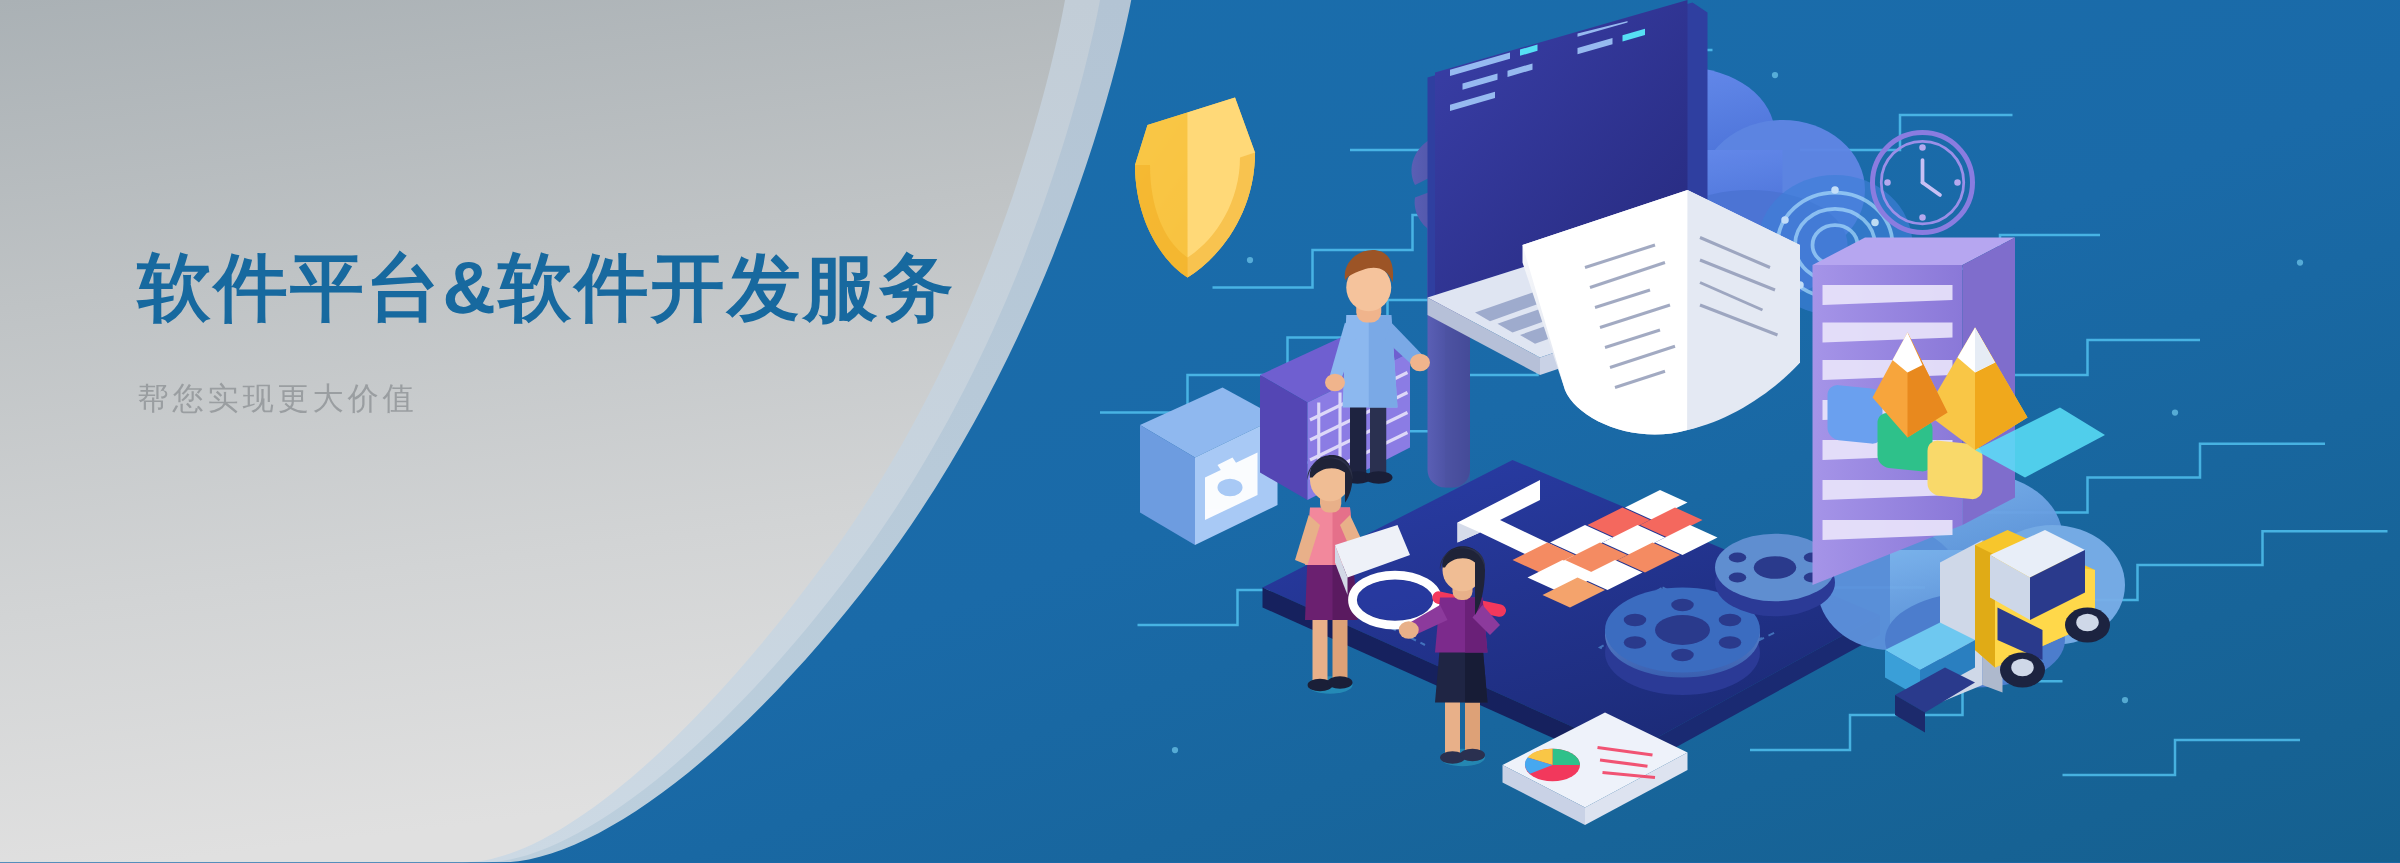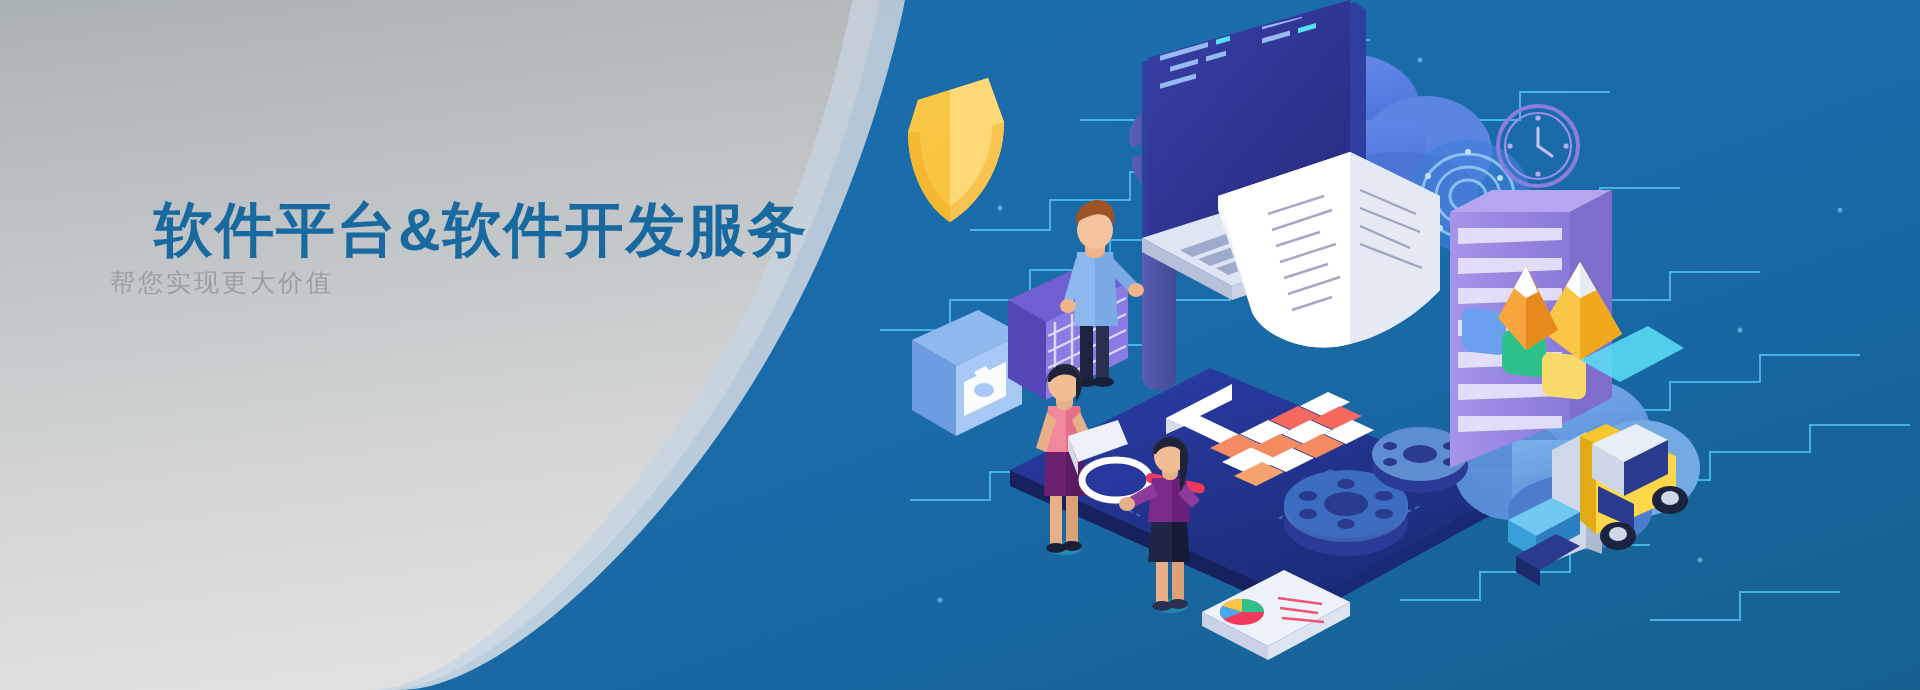--- a/index.html
+++ b/index.html
@@ -11,24 +11,24 @@
   #banner {
     position:relative; width:1920px; height:690px; overflow:hidden;
     background:#1a6aa8;
   }
   #bg-svg { position:absolute; inset:0; width:1920px; height:690px; display:block; }
   #illustration { position:absolute; left:880px; top:0; width:1040px; height:690px; display:block; }
 
   .copy { position:absolute; left:110px; top:196px; width:720px; z-index:20; }
   .headline {
     font-size:59px; line-height:1.18; font-weight:700; letter-spacing:2px;
-    color:#17699f; white-space:nowrap;margin-left:44px;
+    color:#17699f; white-space:nowrap;
   }
   .subline {
-    font-size:25px; letter-spacing:3px; font-weight:400;
+    margin-top:36px; font-size:25px; letter-spacing:3px; font-weight:400;
     color:#9a9ea1; white-space:nowrap;
   }
 </style>
 </head>
 <body>
 
 <div id="banner">
 
   <svg id="bg-svg" viewBox="0 0 1920 690" preserveAspectRatio="none" aria-hidden="true">
     <defs>

